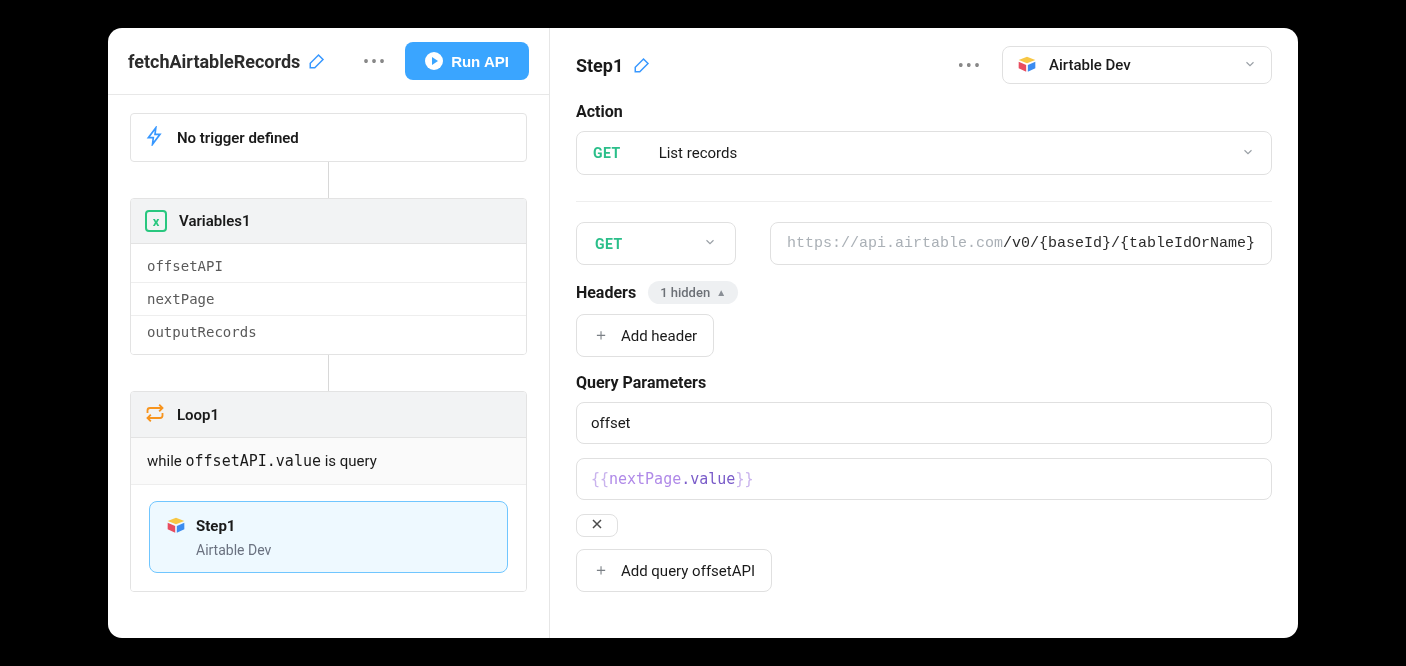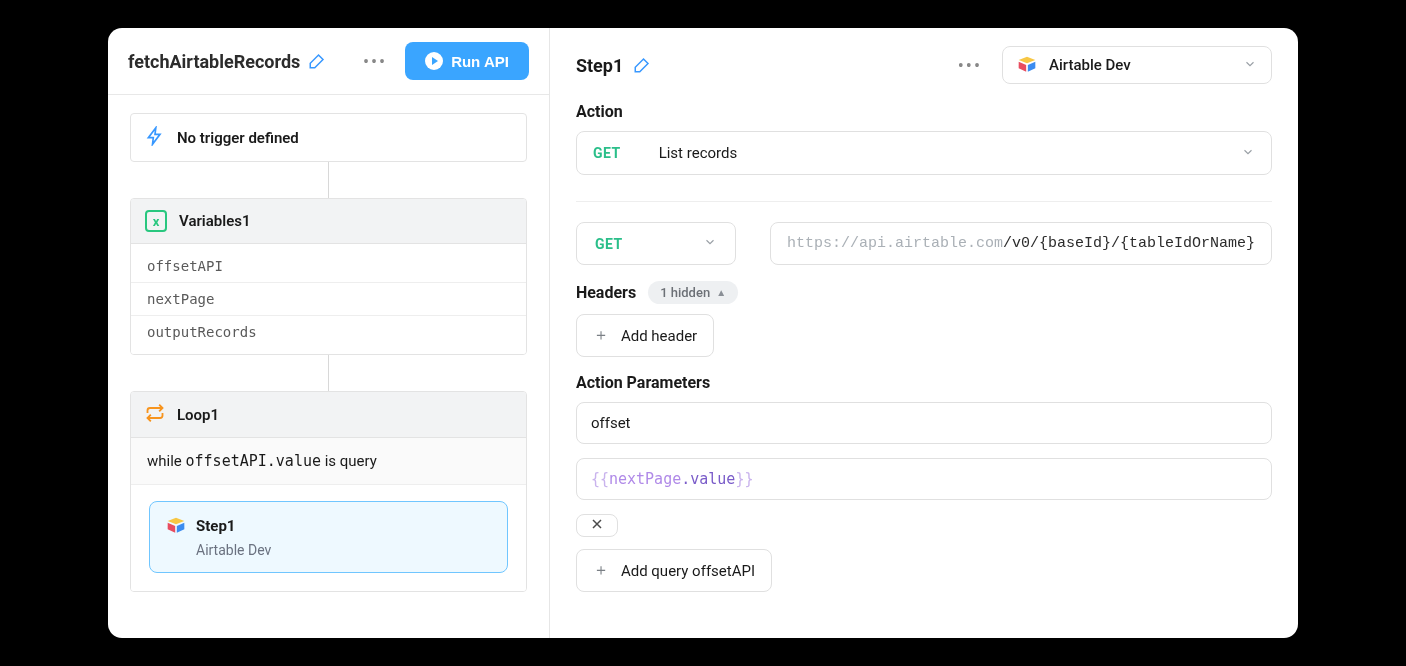--- a/index.html
+++ b/index.html
@@ -459,21 +459,21 @@
           <span class="caret-up">▲</span>
         </span>
       </div>
       <div class="add-btn">
         <span class="plus">＋</span>
         <span>Add header</span>
       </div>
     </div>
 
     <div class="section">
-      <div class="section-label">Action Parameters</div>
+      <div class="section-label">Query Parameters</div>
       <div class="qp-row">
         <div class="qp-key">
           <span>offset</span>
         </div>
         <div class="qp-val">
           <span class="brace-l">{{</span><span class="tk-obj">nextPage</span><span class="tk-dot">.</span><span class="tk-prop">value</span><span class="brace-r">}}</span>
         </div>
         <div class="qp-del">
           <span>
             <svg width="16" height="16" viewBox="0 0 24 24" fill="none" stroke="currentColor" stroke-width="2.2">

